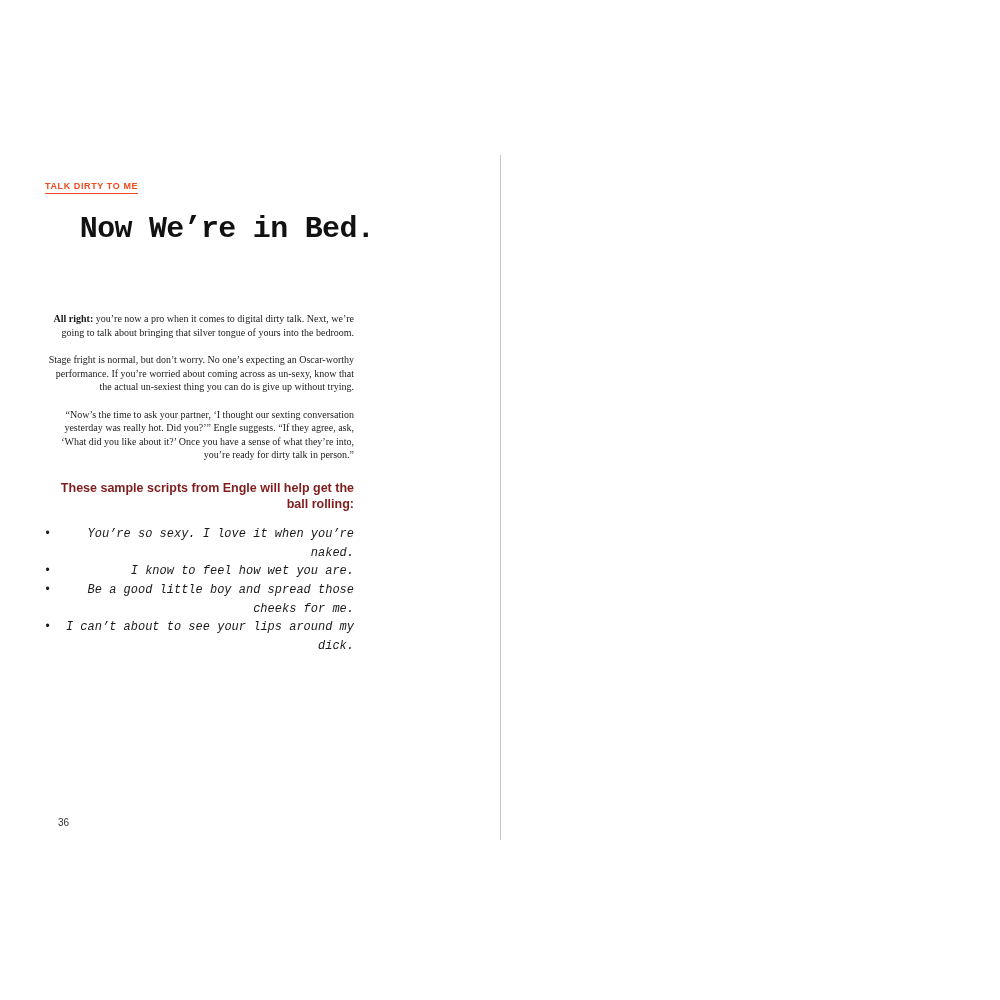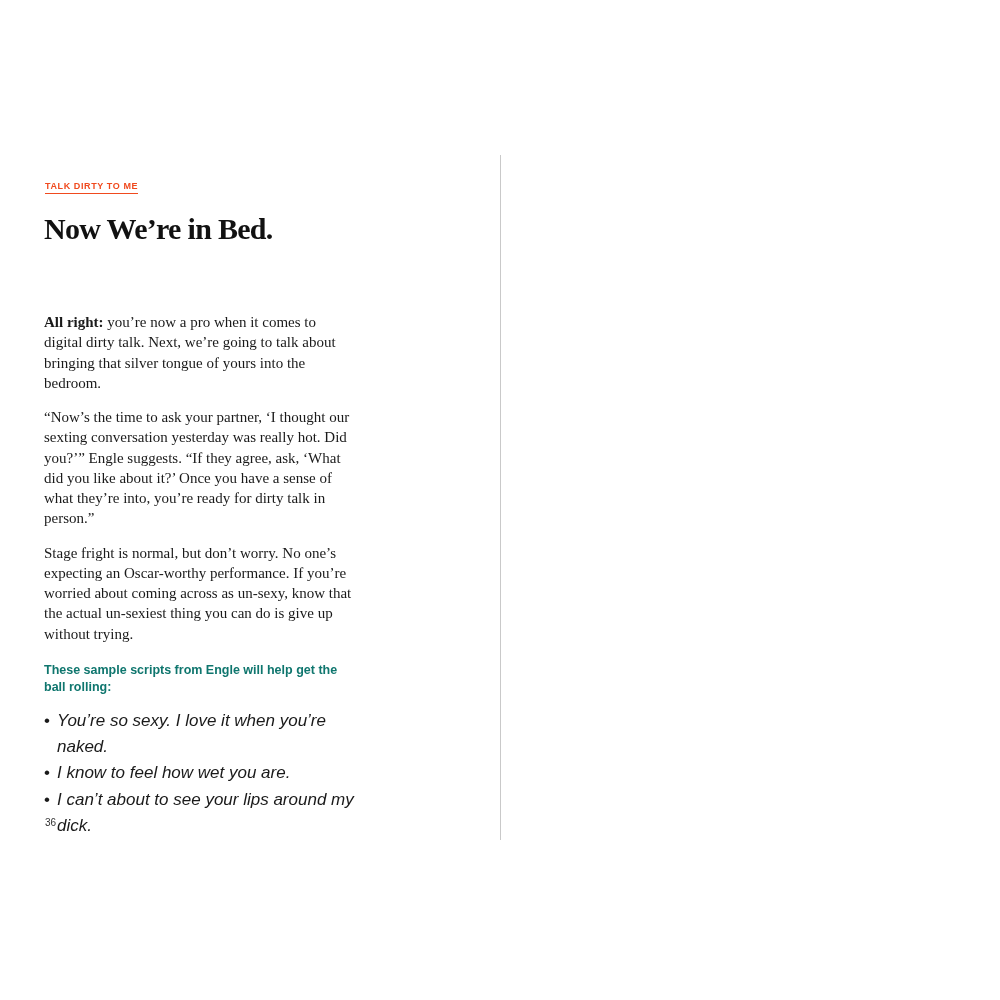--- a/index.html
+++ b/index.html
@@ -26,21 +26,21 @@
     top: 155px;
     width: 1px;
     height: 685px;
     background: #c9c9c9;
   }
   .page {
     position: absolute;
     top: 0;
     height: 1000px;
   }
-  .page-left { left: 0; width: 500px; }
+  .page-left { left: 0; width: 500px; text-align: right; }
   .page-right { left: 500px; width: 500px; }
 
   .running-head {
     position: absolute;
     font-family: "Liberation Sans", sans-serif;
     font-weight: bold;
     font-size: 9px;
     letter-spacing: 0.6px;
     color: #f04a1e;
     text-transform: uppercase;
@@ -50,112 +50,113 @@
     top: 181px;
     border-bottom: 1.5px solid #f04a1e;
     padding-bottom: 2px;
   }
 
   .headline {
     position: absolute;
     left: 44px;
     top: 212px;
     width: 330px;
-    font-family: Liberation Serif, serif;
+    font-family: Liberation Mono, monospace;
     font-weight: bold;
     font-size: 30px;
     line-height: 1.16;
     letter-spacing: -0.7px;
     color: #111111;
   }
 
   .body-col {
     position: absolute;
     left: 44px;
     top: 312px;
     width: 310px;
   }
   .para {
     font-family: "Liberation Serif", serif;
-    font-size: 15px;
+    font-size: 10px;
     line-height: 1.35;
     color: #1a1a1a;
     margin: 0 0 14px 0;
   }
   .para b { font-weight: bold; }
 
   .orange-lead {
     font-family: "Liberation Sans", sans-serif;
     font-weight: bold;
     font-size: 12.5px;
     line-height: 1.35;
-    color: #0f766e;
+    color: #7f1d1d;
     margin: 18px 0 12px 0;
   }
 
   ul.bullets {
     list-style: none;
     margin: 0;
     padding: 0;
   }
   ul.bullets li {
     position: relative;
-    font-family: Liberation Sans, sans-serif;
+    font-family: Liberation Mono, monospace;
     font-style: italic;
-    font-size: 17px;
+    font-size: 12px;
     line-height: 1.55;
     color: #1a1a1a;
     padding-left: 13px;
   }
   ul.bullets li::before {
     content: "\2022";
     position: absolute;
     left: 0;
     top: 0;
     font-style: normal;
     color: #1a1a1a;
   }
 
   .folio {
     position: absolute;
     bottom: 172px;
     font-family: "Liberation Sans", sans-serif;
     font-size: 10px;
     color: #333333;
   }
-  .folio-left { left: 45px; margin-top: 44px; }
+  .folio-left { left: 58px; margin-top: 44px; }
 </style>
 </head>
 <body>
 
 <div class="spread">
 
   <div class="gutter"></div>
 
   <div class="page page-left">
 
     <div class="running-head left">TALK DIRTY TO ME</div>
 
     <div class="headline">
       <div>Now We’re in Bed.</div>
     </div>
 
     <div class="body-col">
 
       <p class="para"><b>All right:</b><span> you’re now a pro when it comes to digital dirty talk. Next, we’re going to talk about bringing that silver tongue of yours into the bedroom.</span></p>
 
+      <p class="para">Stage fright is normal, but don’t worry. No one’s expecting an Oscar-worthy performance. If you’re worried about coming across as un-sexy, know that the actual un-sexiest thing you can do is give up without trying.</p>
+
       <p class="para">“Now’s the time to ask your partner, ‘I thought our sexting conversation yesterday was really hot. Did you?’” Engle suggests. “If they agree, ask, ‘What did you like about it?’ Once you have a sense of what they’re into, you’re ready for dirty talk in person.”</p>
-
-      <p class="para">Stage fright is normal, but don’t worry. No one’s expecting an Oscar-worthy performance. If you’re worried about coming across as un-sexy, know that the actual un-sexiest thing you can do is give up without trying.</p>
 
       <p class="orange-lead">These sample scripts from Engle will help get the ball rolling:</p>
 
       <ul class="bullets">
         <li>You’re so sexy. I love it when you’re naked.</li>
         <li>I know to feel how wet you are.</li>
+        <li>Be a good little boy and spread those cheeks for me.</li>
         <li>I can’t about to see your lips around my dick.</li>
       </ul>
 
     </div>
 
     <div class="folio folio-left">36</div>
   </div>
 
   <div class="page page-right">
 

